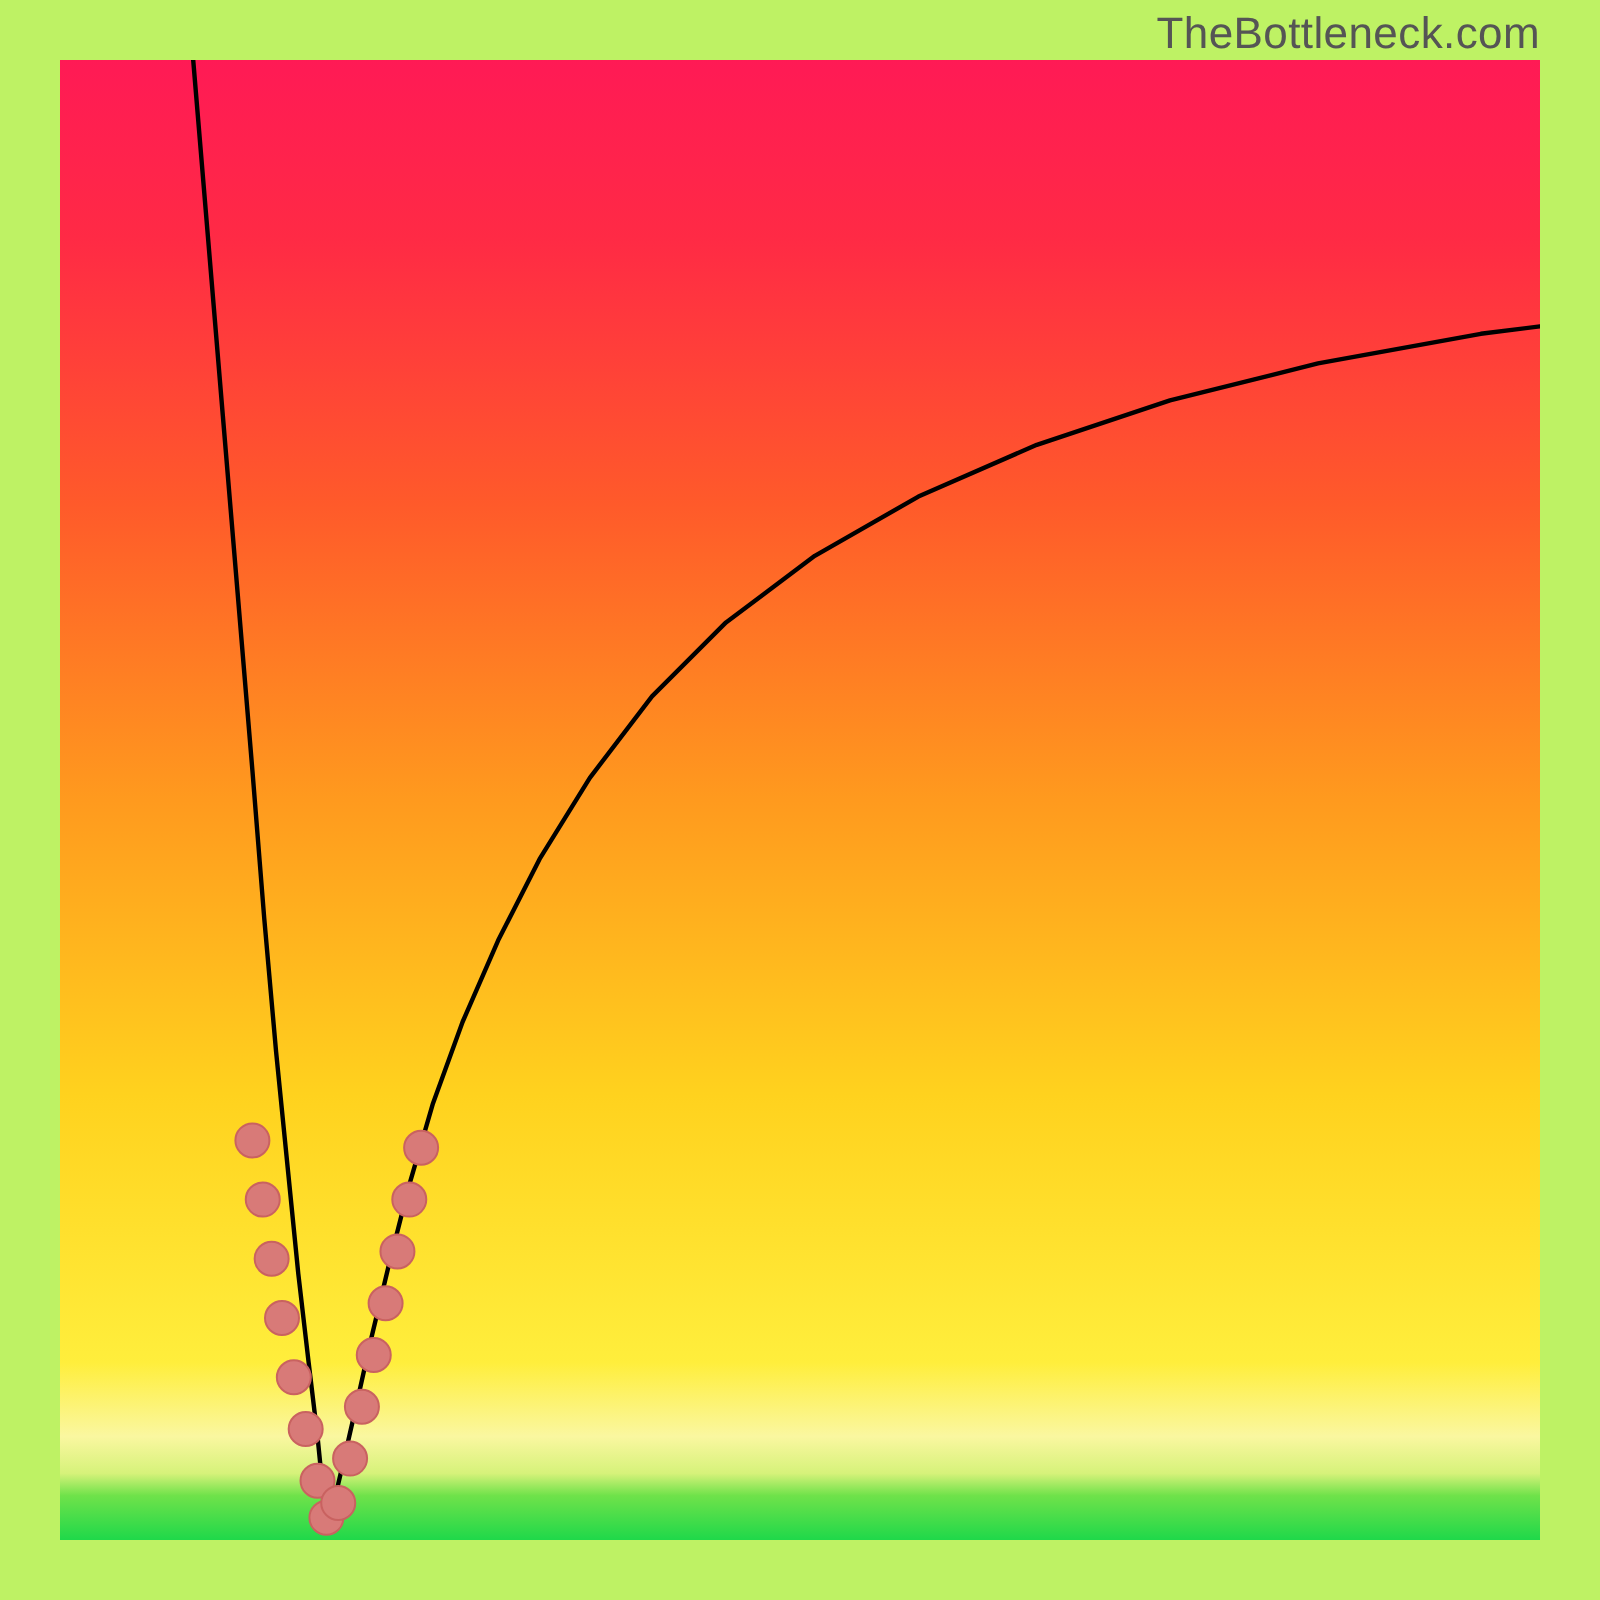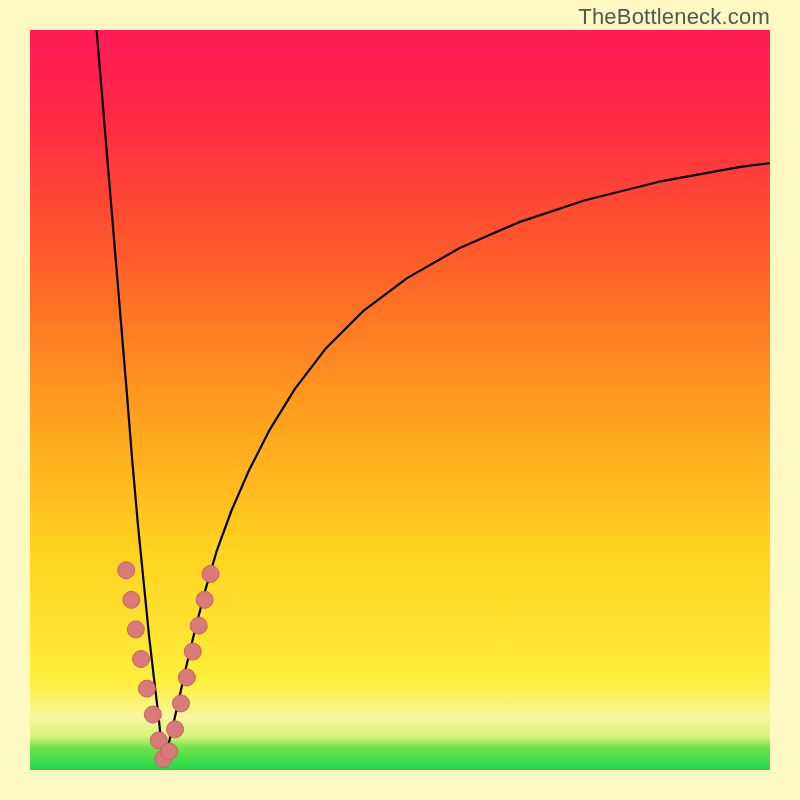--- a/index.html
+++ b/index.html
@@ -7,21 +7,21 @@
     padding: 0;
     width: 800px;
     height: 800px;
     overflow: hidden;
     background: #000;
     font-family: Arial, Helvetica, sans-serif;
   }
   .outer {
     width: 800px;
     height: 800px;
-    background: #fef9c3;
+    background: #bef264;
     position: relative;
   }
   .plot {
     position: absolute;
     left: 30px;
     top: 30px;
     width: 740px;
     height: 740px;
     overflow: hidden;
   }

